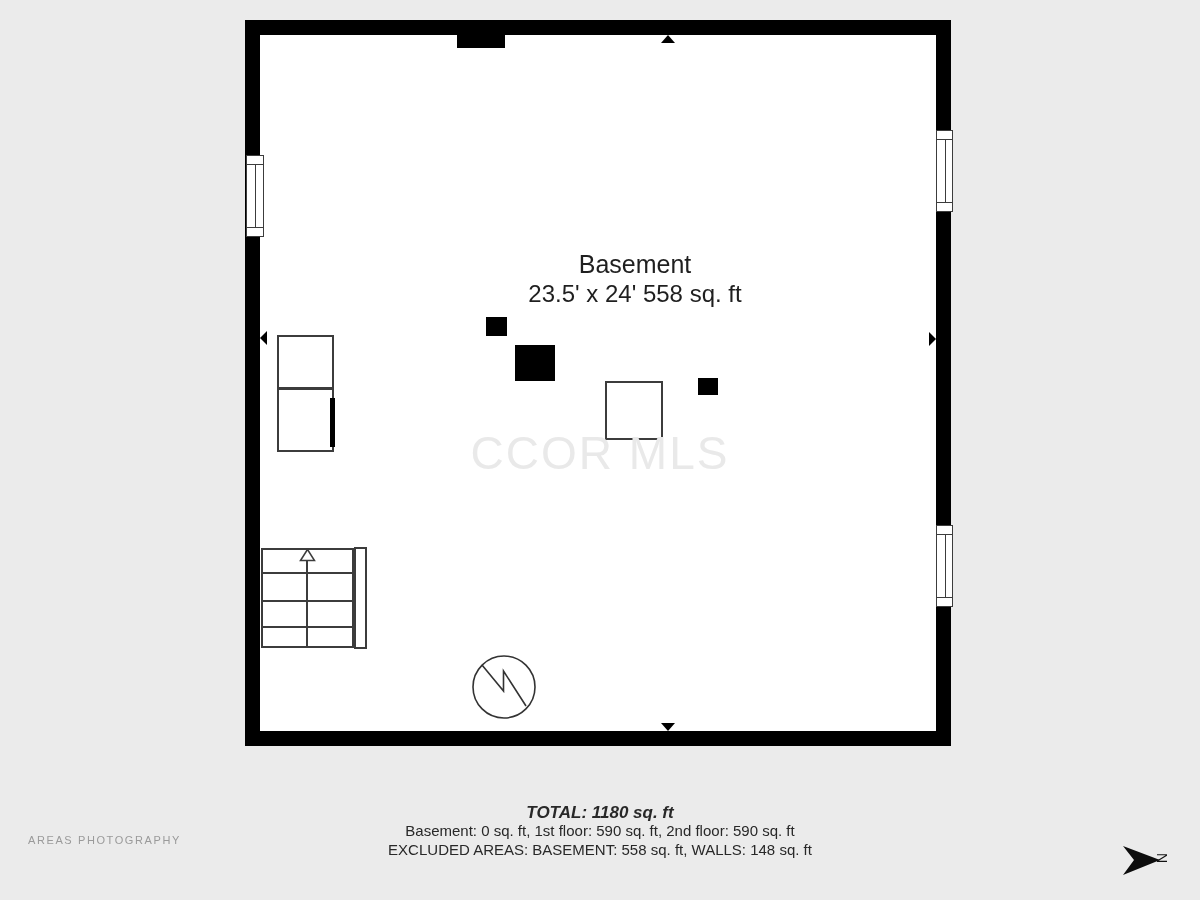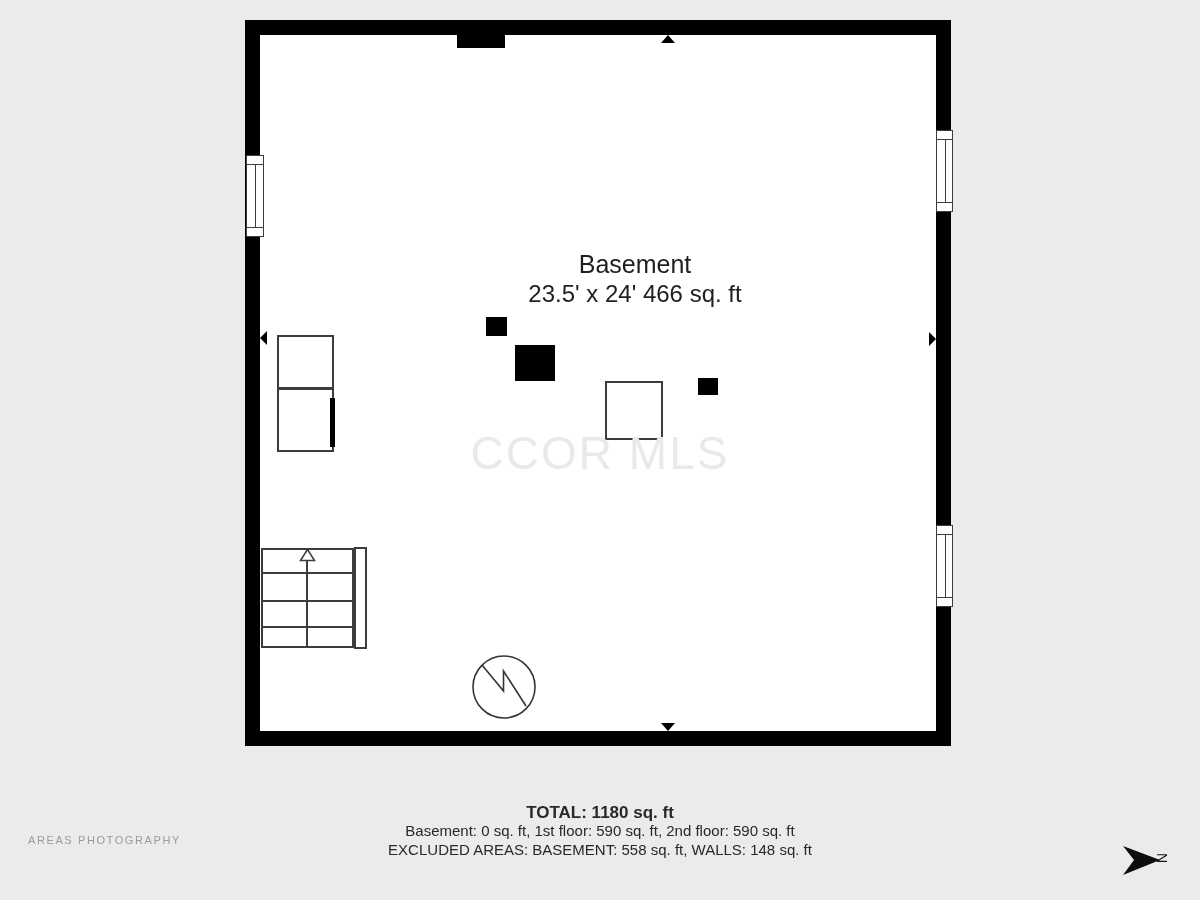--- a/index.html
+++ b/index.html
@@ -90,21 +90,21 @@
     left: 300px; top: 426px; width: 600px;
     text-align: center;
     font-size: 46px; letter-spacing: 2px;
     color: #e9e9e9;
   }
 
   .summary {
     left: 250px; top: 803px; width: 700px;
     text-align: center; color: #282828;
   }
-  .summary .total { font-size: 17px; font-weight: bold; line-height: 19px; }
+  .summary .total { font-size: 17px; font-weight: bold; line-height: 19px; font-style: italic; }
   .summary .line  { font-size: 15px; line-height: 18.5px; }
   .summary .disclaimer { font-size: 8.5px; color: #555; margin-top: 9px; letter-spacing: .1px; }
 
   .photo-credit {
     left: 28px; top: 834px;
     font-size: 11px; letter-spacing: 1.6px; color: #9a9a9a;
   }
 
   
   .north-arrow { left: 1120px; top: 842px; }
@@ -159,21 +159,21 @@
 
   <svg class="abs sump" width="70" height="72">
     <circle cx="34" cy="37" r="31" fill="none" stroke="#333" stroke-width="1.6"></circle>
     <polyline points="12,15 33.5,41 33.5,21 56,56" fill="none" stroke="#333" stroke-width="1.6"></polyline>
   </svg>
 
   <div class="abs watermark">CCOR MLS</div>
 
   <div class="abs room-label">
     <div class="room-name">Basement</div>
-    <div class="room-dims">23.5' x 24' 466 sq. ft</div>
+    <div class="room-dims">23.5' x 24' 558 sq. ft</div>
   </div>
 
   <div class="abs summary">
     <div class="total">TOTAL: 1180 sq. ft</div>
     <div class="line">Basement: 0 sq. ft, 1st floor: 590 sq. ft, 2nd floor: 590 sq. ft</div>
     <div class="line">EXCLUDED AREAS: BASEMENT: 558 sq. ft, WALLS: 148 sq. ft</div>
   </div>
 
   <div class="abs photo-credit">AREAS PHOTOGRAPHY</div>
 

